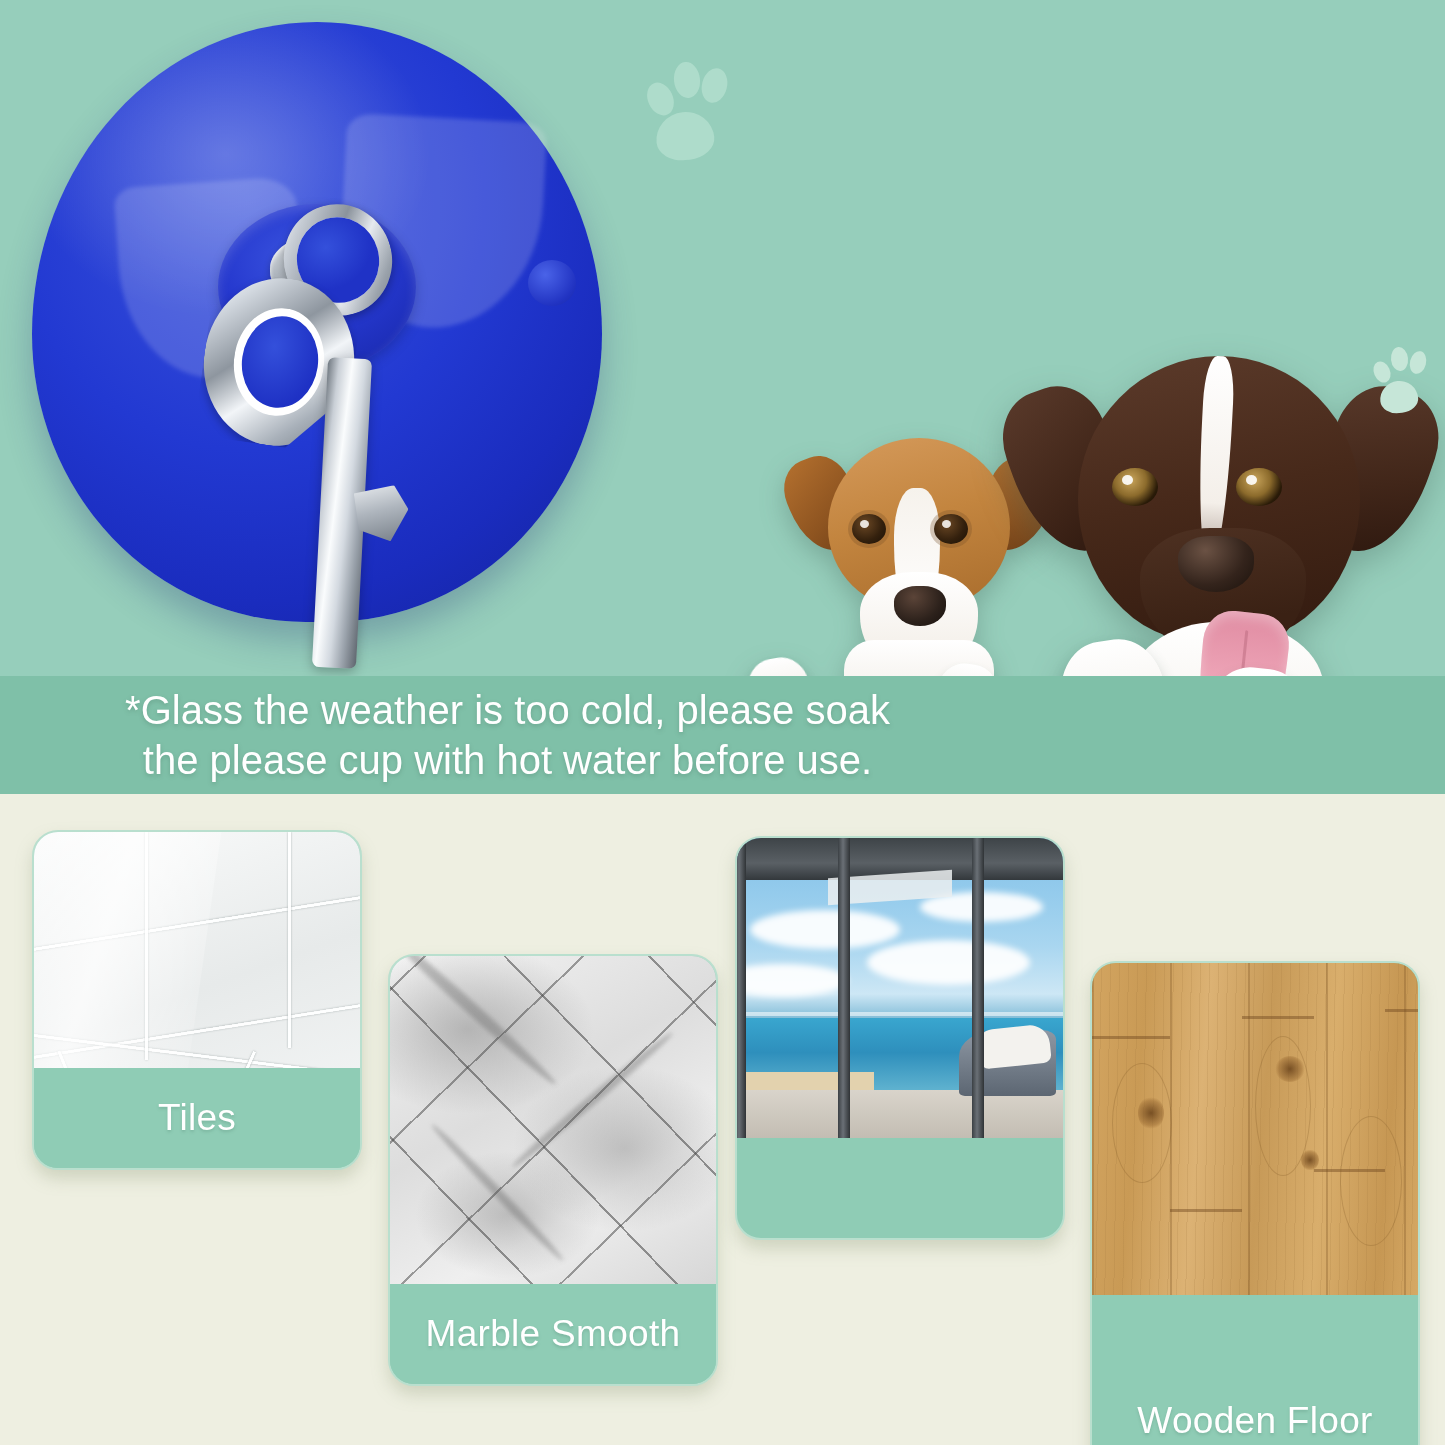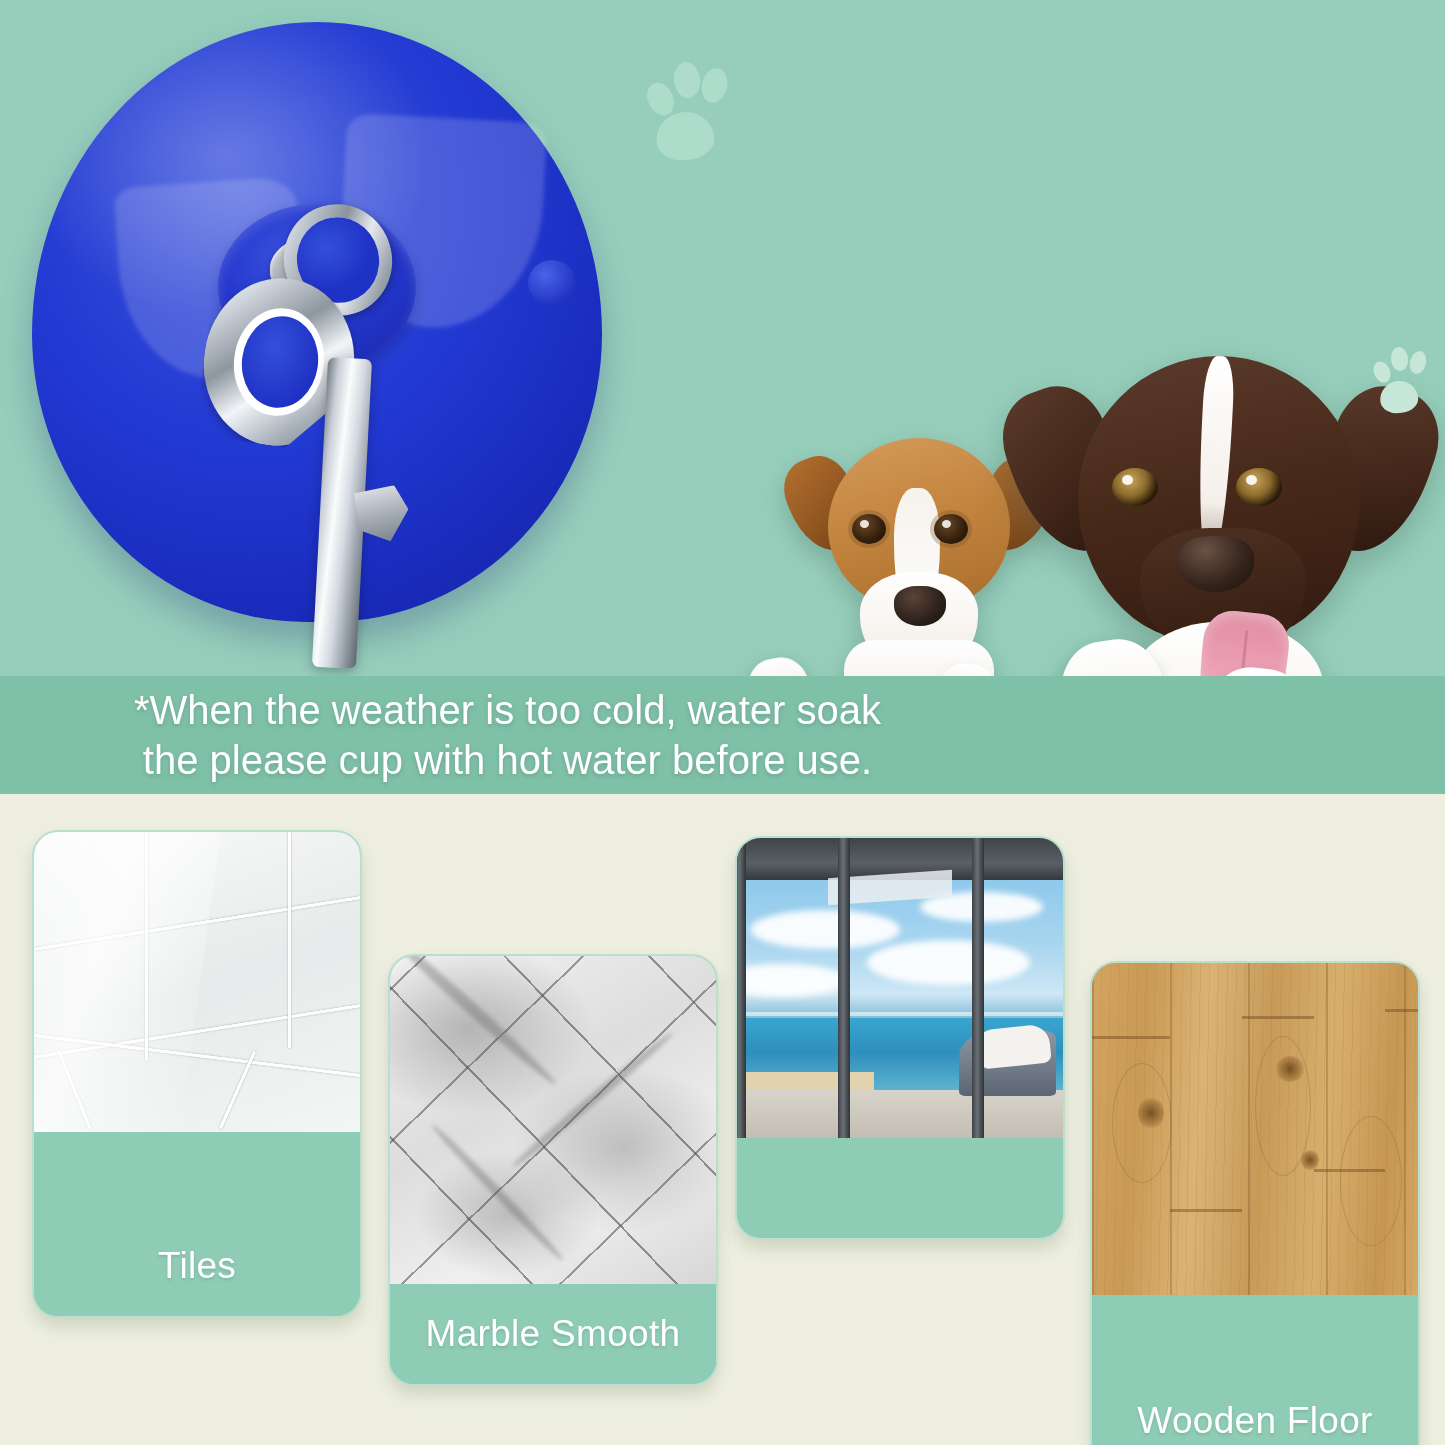--- a/index.html
+++ b/index.html
@@ -287,21 +287,21 @@
     border:2px solid #B9DFCE;
   }
   .card .img { position:absolute; left:0; top:0; right:0; overflow:hidden; }
   .card .label {
     position:absolute; left:0; right:0; bottom:0;
     background:#8FCCB5; color:#FFFFFF;
     display:flex; align-items:center; justify-content:center;
     font-size:37px; letter-spacing:0.3px;
     text-shadow:0 2px 3px rgba(90,140,120,0.35);
   }
-  #card-tiles  { left:32px;   top:36px;  width:330px; height:488px; }
+  #card-tiles  { left:32px;   top:36px;  width:330px; height:340px; }
   #card-marble { left:388px;  top:160px; width:330px; height:432px; }
   #card-glass  { left:735px;  top:42px;  width:330px; height:404px; }
   #card-wood   { left:1090px; top:167px; width:330px; height:512px;padding-left:7px; }
   #card-tiles  .img, #card-glass .img { height:300px; }
   #card-marble .img, #card-wood  .img { height:332px; }
   #card-tiles  .label, #card-glass .label { height:100px; }
   #card-marble .label, #card-wood  .label { height:100px; }
 
   
   .tiles-art { position:absolute; inset:0; background:linear-gradient(160deg,#FBFCFC 0%,#E7EAEA 52%,#F4F6F6 100%); }
@@ -456,21 +456,21 @@
     <div class="paw paw-small">
       <span class="toe t1"></span>
         <span class="toe t2"></span>
         <span class="toe t3"></span>
       <span class="pad"></span>
     </div>
   </div>
 
   <div class="banner">
     <div class="txt">
-      <span>*When the weather is too cold, water soak</span>
+      <span>*Glass the weather is too cold, please soak</span>
       <span class="b2">the please cup with hot water before use.</span>
     </div>
   </div>
 
   <div class="strip">
 
     <div class="card" id="card-tiles">
       <div class="img">
         <div class="tiles-art">
           <span class="gl" style="left:0;right:0;top:30%;height:3px;transform:skewY(-9deg);"></span>

